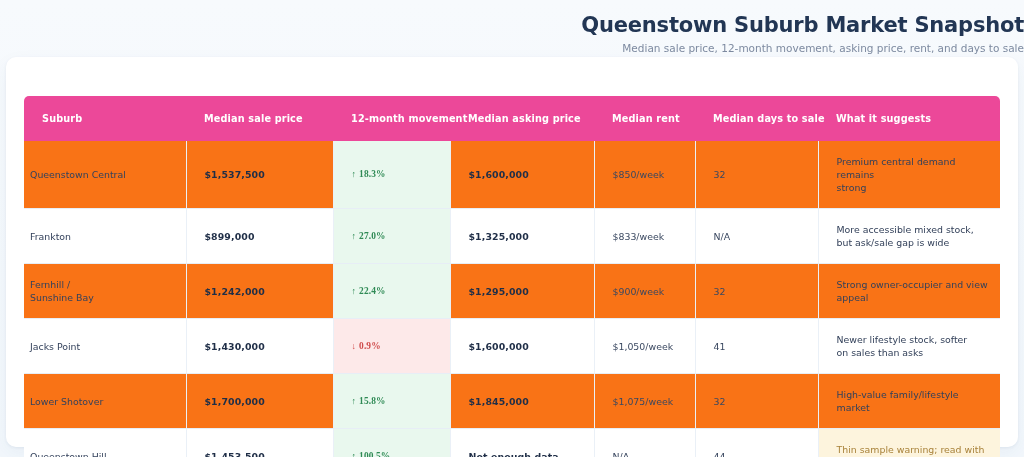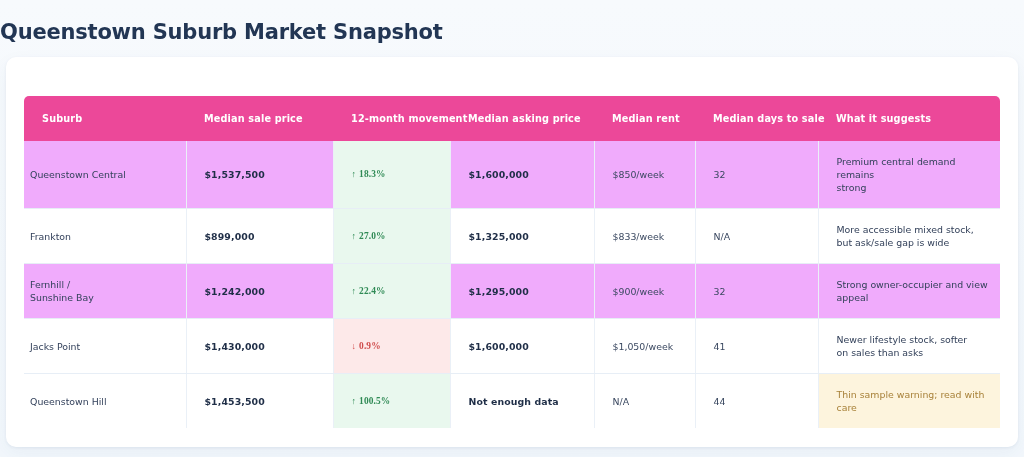--- a/index.html
+++ b/index.html
@@ -19,22 +19,22 @@
 
   .page {
     width: 1024px;
     height: 457px;
     position: relative;
     background: linear-gradient(180deg, #f7fafd 0%, #f2f7fc 100%);
   }
 
   
   .header {
-    padding-top: 18px;
-    text-align: left;
+    padding-top: 11px;
+    text-align: right;
   }
   .title {
     font-size: 21px;
     font-weight: bold;
     color: #253css;
     color: #223654;
     letter-spacing: -0.2px;
     line-height: 28px;
   }
   .subtitle {
@@ -99,21 +99,21 @@
     border-right: 1px solid #eaf0f7;
     vertical-align: middle;
     line-height: 13px;
     font-size: 9.4px;
     color: #2b3a52;
     height: 48px;
   }
   tbody td:last-child { border-right: none; }
   tbody tr:last-child td { border-bottom: none; }
 
-  tbody tr.odd  td { background: #f0abfc; }
+  tbody tr.odd  td { background: #f97316; }
   tbody tr.even td { background: #ffffff; }
 
   td.suburb      { color: #34425c; font-weight: normal; padding-left: 6px; }
   td.num-strong  { font-weight: bold; color: #1f2e47; letter-spacing: 0.1px; }
   td.plain       { color: #3a4860; }
 
   
   td.move { font-weight: bold; letter-spacing: 0.1px; font-family: Liberation Serif, serif; }
   td.move.up   { background: #e9f8ee !important; color: #2f8a55; }
   td.move.down { background: #fde9e9 !important; color: #cf4b4b; }
@@ -125,20 +125,21 @@
 
   .lines span { display: block; }
 </style>
 </head>
 <body>
 
 <div class="page">
 
   <div class="header">
     <div class="title">Queenstown Suburb Market Snapshot</div>
+    <div class="subtitle">Median sale price, 12-month movement, asking price, rent, and days to sale</div>
   </div>
 
   <div class="card">
     <div class="table-wrap">
       <table class="snapshot">
         <colgroup>
           <col class="c-suburb">
             <col class="c-sale">
             <col class="c-move">
             <col class="c-ask">
@@ -208,20 +209,34 @@
               <td class="num-strong">$1,430,000</td>
               <td class="move down"><span class="arrow">↓</span><span>0.9%</span></td>
               <td class="num-strong">$1,600,000</td>
               <td class="plain">$1,050/week</td>
               <td class="plain">41</td>
               <td class="sugg lines">
                 <span>Newer lifestyle stock, softer</span>
                 <span>on sales than asks</span>
               </td>
             </tr>
+            <tr class="odd">
+              <td class="suburb lines">
+                <span>Lower Shotover</span>
+              </td>
+              <td class="num-strong">$1,700,000</td>
+              <td class="move up"><span class="arrow">↑</span><span>15.8%</span></td>
+              <td class="num-strong">$1,845,000</td>
+              <td class="plain">$1,075/week</td>
+              <td class="plain">32</td>
+              <td class="sugg lines">
+                <span>High-value family/lifestyle</span>
+                <span>market</span>
+              </td>
+            </tr>
             <tr class="even">
               <td class="suburb lines">
                 <span>Queenstown Hill</span>
               </td>
               <td class="num-strong">$1,453,500</td>
               <td class="move up"><span class="arrow">↑</span><span>100.5%</span></td>
               <td class="num-strong">Not enough data</td>
               <td class="plain">N/A</td>
               <td class="plain">44</td>
               <td class="sugg lines warn">

